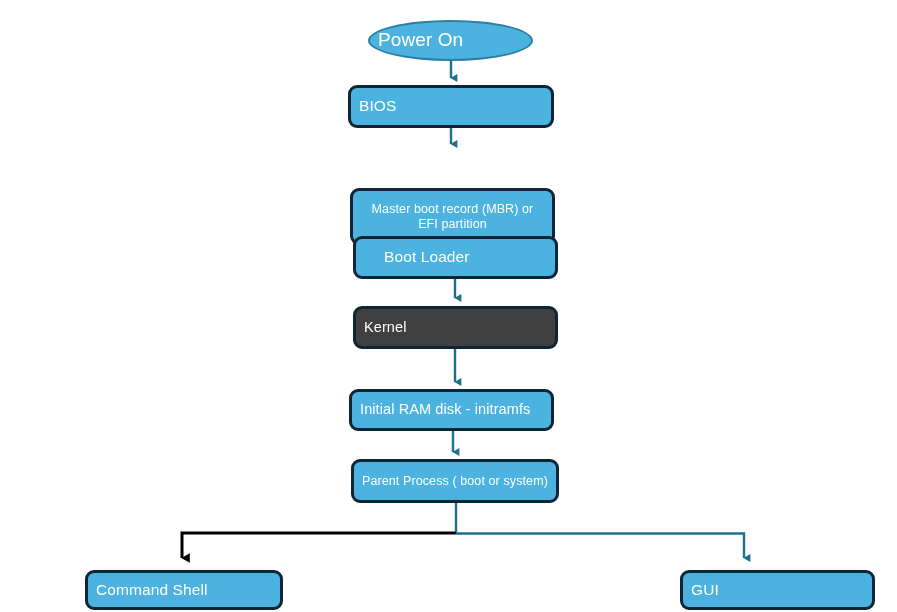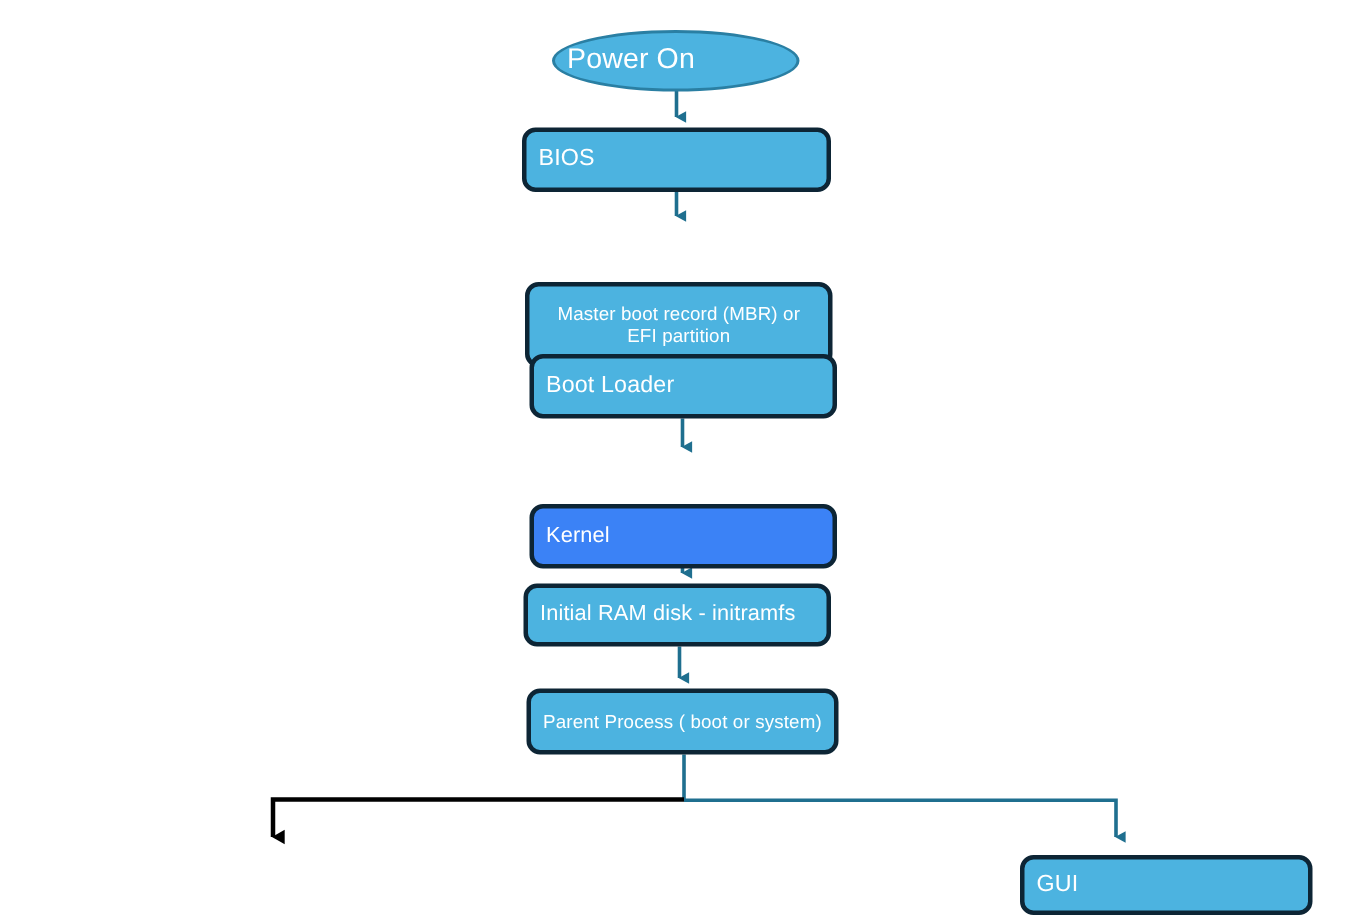--- a/index.html
+++ b/index.html
@@ -25,22 +25,21 @@
     justify-content: flex-start;
     text-align: center;
     color: #ffffff;
     line-height: 1.18;
     letter-spacing: 0.1px;
     border: 3px solid #0d2535;
     background: #4cb3e0;
     border-radius: 9px;
   }
   .node.green {
-    background: #3b82f6;
-    margin-top: 30px;
+    background: #404040;
   }
   .node.ellipse {
     border-radius: 50%;
     border: 2px solid #2a7fa3;
     background: #4cb3e0;
   }
   .node .label {
     padding: 0 8px;
     display: block;
   }
@@ -96,34 +95,37 @@
   </div>
 
   <div class="node" style="left:348px; top:85px; width:206px; height:43px;">
     <span class="label t-lg">BIOS</span>
   </div>
 
   <div class="node" style="left:350px; top:152px; width:205px; height:57px;margin-top:36px;">
     <span class="label t-sm">Master boot record (MBR) or EFI partition</span>
   </div>
 
-  <div class="node" style="left:353px; top:236px; width:205px; height:43px;">
+  <div class="node" style="left:353px; top:236px; width:205px; height:43px;padding-left:20px;">
     <span class="label t-lg">Boot Loader</span>
   </div>
 
   <div class="node green" style="left:353px; top:306px; width:205px; height:43px;">
     <span class="label t-md">Kernel</span>
   </div>
 
   <div class="node" style="left:349px; top:389px; width:205px; height:42px;">
     <span class="label t-md">Initial RAM disk - initramfs</span>
   </div>
 
   <div class="node" style="left:351px; top:459px; width:208px; height:44px;">
     <span class="label t-sm">Parent Process ( boot or system)</span>
   </div>
 
+  <div class="node" style="left:85px; top:570px; width:198px; height:40px;">
+    <span class="label t-lg">Command Shell</span>
+  </div>
 
   <div class="node" style="left:680px; top:570px; width:195px; height:40px;">
     <span class="label t-lg">GUI</span>
   </div>
 
 </div>
 
 </body></html>

